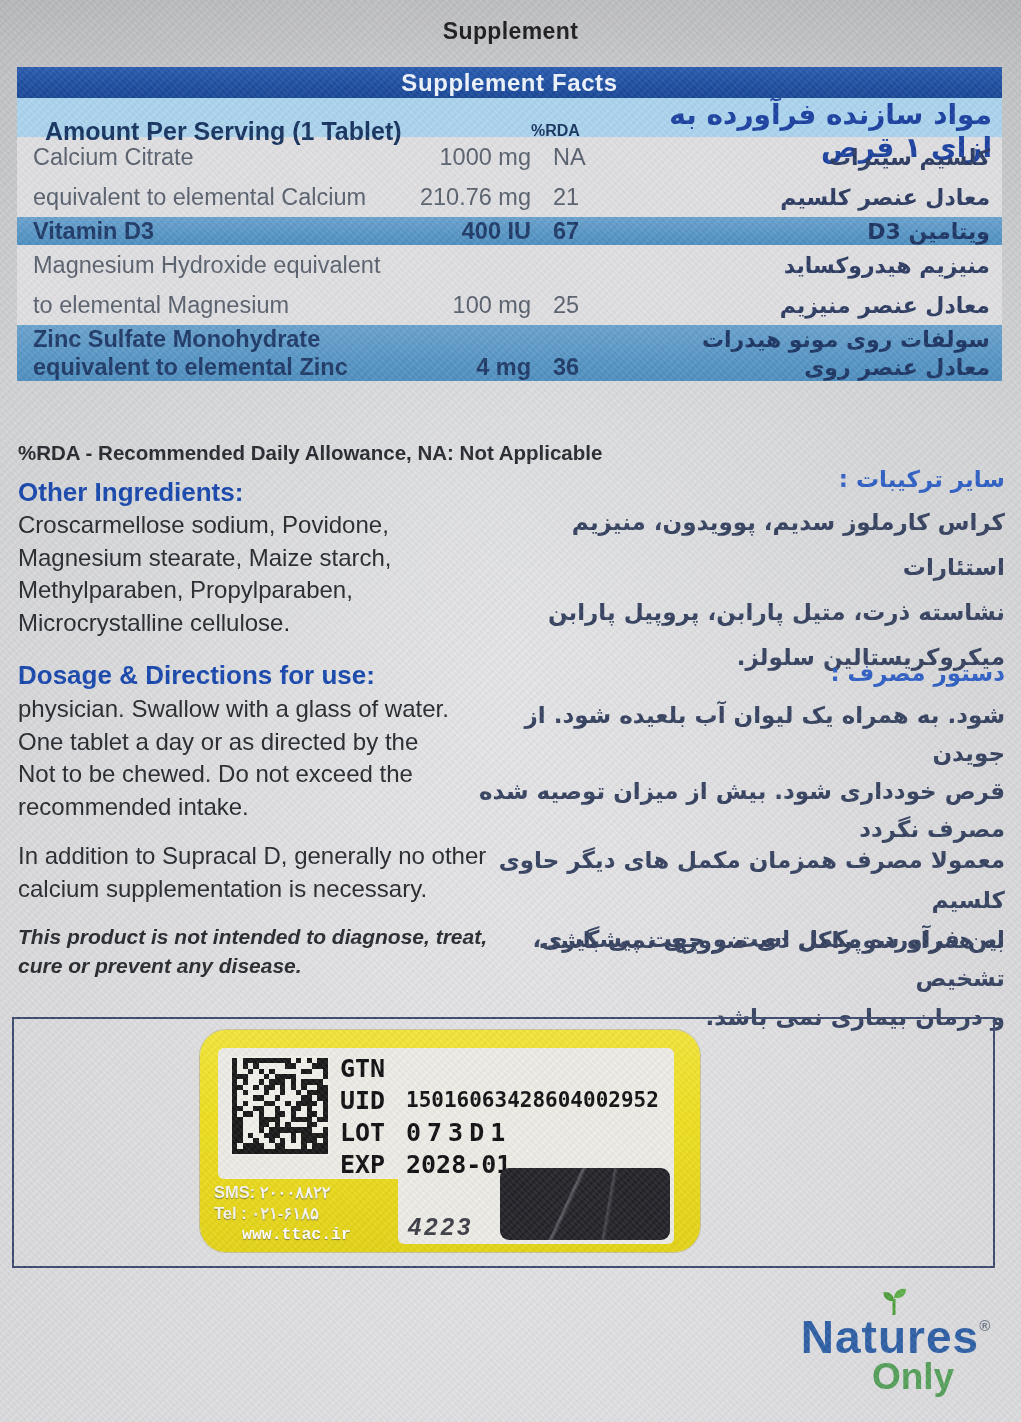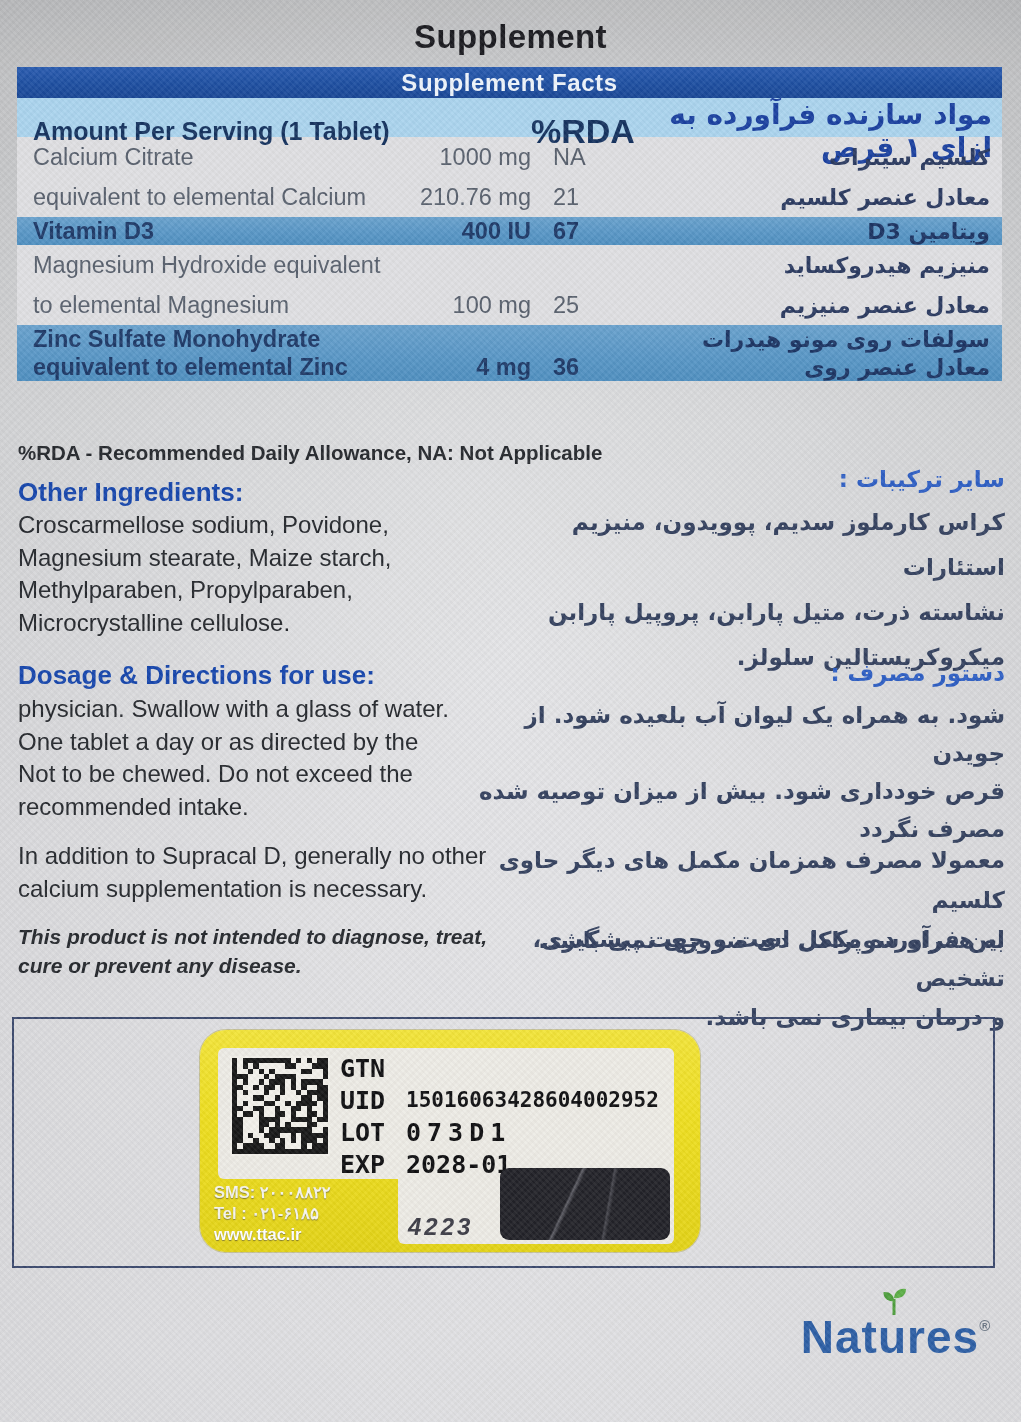--- a/index.html
+++ b/index.html
@@ -24,31 +24,31 @@
   .noise{
     position:absolute;inset:0;pointer-events:none;
     background:
       repeating-linear-gradient(45deg, rgba(255,255,255,0.05) 0 2px, rgba(0,0,0,0.025) 2px 4px),
       repeating-linear-gradient(-45deg, rgba(255,255,255,0.04) 0 3px, rgba(0,0,0,0.02) 3px 6px);
     opacity:.8;
   }
   .fa{font-family:"DejaVu Sans",sans-serif;direction:rtl;}
 
   .top-heading{position:absolute;top:18px;left:0;width:100%;text-align:center;
-    font-size:33px;font-weight:700;color:#1b1b20;letter-spacing:.4px;}
+    font-size:23px;font-weight:700;color:#1b1b20;letter-spacing:.4px;}
 
   
   .facts{position:absolute;left:17px;top:67px;width:985px;}
   .facts-bar{height:31px;background:linear-gradient(180deg,#2a5cb0,var(--bar_blue) 55%,#1a4896);
     color:#eef4fb;font-size:24px;font-weight:700;letter-spacing:.6px;
     display:flex;align-items:center;justify-content:center;}
   .facts-header{height:39px;background:var(--row_header);display:grid;
     grid-template-columns:514px 120px 1fr;align-items:center;}
-  .facts-header .h-en{padding-left:16px;font-size:25px;font-weight:700;color:var(--en_header_navy);}
-  .facts-header .h-rda{font-size:34px;font-weight:700;color:var(--en_header_navy);}
+  .facts-header .h-en{padding-left:28px;font-size:25px;font-weight:700;color:var(--en_header_navy);}
+  .facts-header .h-rda{font-size:16px;font-weight:700;color:var(--en_header_navy);}
   .facts-header .h-fa{font-size:28px;font-weight:700;color:var(--fa_header_blue);padding-right:10px;text-align:right;}
   .band{width:100%;}
   .band.light{background:var(--band_light);}
   .band.blue{background:linear-gradient(180deg,#6aa2cd,var(--band_blue) 50%,#4f8fc0);}
   .tline{display:grid;grid-template-columns:402px 112px 84px 1fr;align-items:center;height:40px;}
   .band.blue .tline{height:28px;}
   .c-en{padding-left:16px;font-size:23.5px;}
   .c-amount{font-size:23.5px;text-align:right;}
   .c-rda{font-size:23.5px;padding-left:22px;}
   .c-fa{font-family:"DejaVu Sans",sans-serif;direction:rtl;text-align:right;padding-right:12px;
@@ -86,21 +86,21 @@
   .sticker-lines{position:absolute;left:140px;top:22px;width:330px;
     font-family:"DejaVu Sans Mono",monospace;color:#101012;}
   .s-line{height:32px;display:flex;align-items:center;}
   .s-label{font-weight:700;font-size:25px;width:66px;}
   .s-val{font-weight:700;font-size:25px;}
   .s-val.uid{font-size:21px;letter-spacing:0;}
   .s-val.lot{letter-spacing:6px;}
   .sms-block{position:absolute;left:14px;top:152px;width:190px;
     font-size:16.5px;font-weight:700;line-height:21px;color:#f6f5ec;
     text-shadow:0 1px 1px rgba(110,105,55,.8);}
-  .sms-block .site{color:#ffffff;}
+  .sms-block .site{margin-left:28px;color:#ffffff;font-family:Liberation Mono, monospace;}
   .code-4223{position:absolute;left:208px;top:163px;font-size:24px;font-style:italic;
     letter-spacing:3px;color:#3e3e48;font-weight:600;margin-top:20px;}
   .black-block{position:absolute;left:300px;top:138px;width:170px;height:72px;border-radius:9px;
     background:
       linear-gradient(115deg, transparent 40%, rgba(200,200,210,.35) 41%, transparent 43%),
       linear-gradient(100deg, transparent 62%, rgba(180,180,190,.25) 63%, transparent 65%),
       var(--black_block);}
 
   
   .logo{position:absolute;left:780px;top:1310px;width:232px;text-align:center;}
@@ -585,15 +585,16 @@
 </div>
 
 <div class="logo">
   <div class="logo-line1">
     <span>Nat</span><span class="u-wrap"><span>u</span><svg class="sprout" width="28" height="30" viewBox="0 0 28 30">
         <path d="M14 29 L14 13" stroke="#4f9f3e" stroke-width="3" fill="none"></path>
         <path d="M14 15 C7 16 3 11 3.5 6 C10 5.5 14 9 14 15 Z" fill="#4f9f3e"></path>
         <path d="M14 12 C14.5 5 20 1.5 26 3 C26 10 20 13 14 12 Z" fill="#5cae47"></path>
       </svg></span><span>res</span><span class="reg">®</span>
   </div>
+  <div class="logo-line2">Only</div>
 </div>
 
 <div class="noise"></div>
 
 </body></html>

